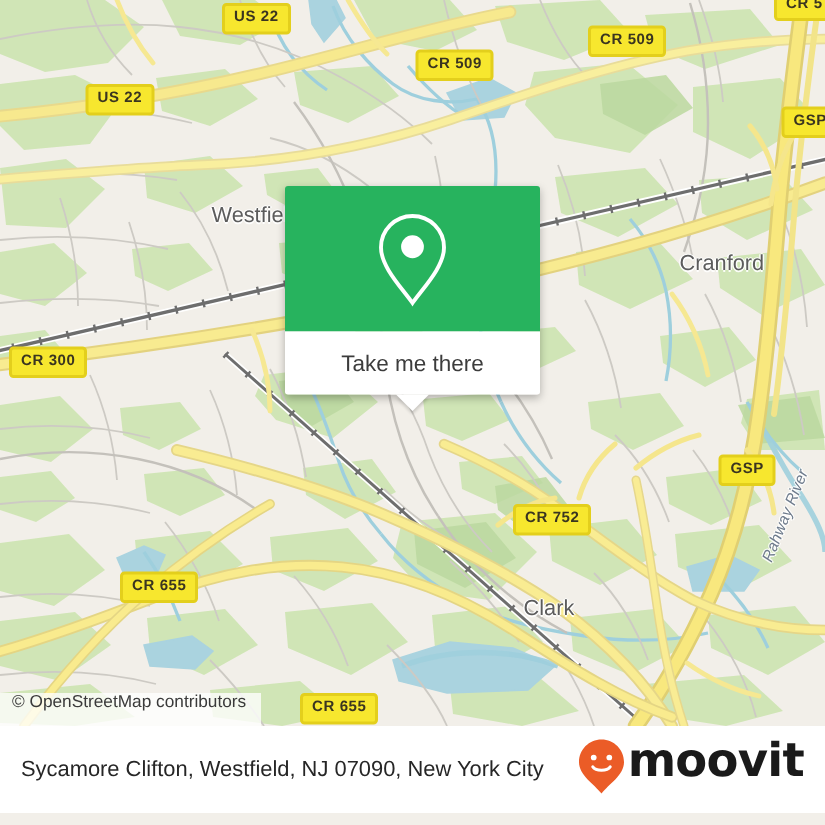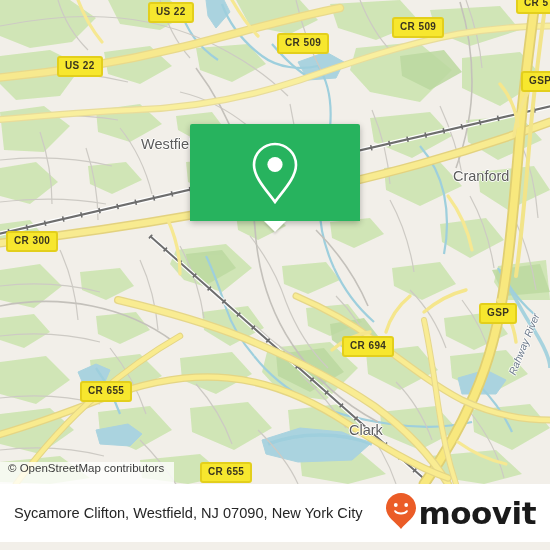--- a/index.html
+++ b/index.html
@@ -150,21 +150,21 @@
     color: #262626;
     font-size: 14.6px;
     line-height: 1.42;
     font-family: "Liberation Sans", sans-serif;
     padding-right: 12px;
     max-width: 390px;
   }
   #brand {
     flex: 0 0 auto;
     display: flex;
-    align-items: center;
+    align-items: flex-start;
     gap: 1px;
   }
   #brand-text {
     color: #1a1a1a;
     font-size: 31px;
     font-weight: bold;
     letter-spacing: -0.5px;
     font-family: "DejaVu Sans", sans-serif;
     line-height: 1;
   }
@@ -427,44 +427,47 @@
           <path d="M78,0 C84,16 92,30 102,42"></path>
           <path d="M448,196 C460,212 468,230 472,250"></path>
           <path d="M168,220 C176,238 180,256 180,274"></path>
           <path d="M458,442 C472,452 488,460 506,464"></path>
         </g>
       </g>
     </svg>
 
     <div class="place" style="left:141px; top:136px;">Westfield</div>
     <div class="place" style="left:453px; top:136px;margin-top:32px;">Cranford</div>
-    <div class="place" style="left:349px; top:398px;margin-top:24px;">Clark</div>
+    <div class="place" style="left:349px; top:398px;">Clark</div>
 
     <div class="river-label" style="left:506px; top:372px; transform:rotate(-68deg); transform-origin:0 0;">Rahway River</div>
 
     <div class="shield" style="left:148px; top:2px;">US 22</div>
     <div class="shield" style="left:57px; top:56px;">US 22</div>
     <div class="shield" style="left:277px; top:33px;">CR 509</div>
     <div class="shield" style="left:392px; top:17px;">CR 509</div>
     <div class="shield" style="left:516px; top:-7px;">CR 5</div>
     <div class="shield" style="left:521px; top:71px;">GSP</div>
     <div class="shield" style="left:6px; top:231px;">CR 300</div>
     <div class="shield" style="left:479px; top:303px;">GSP</div>
-    <div class="shield" style="left:342px; top:336px;">CR 694</div>
+    <div class="shield" style="left:342px; top:336px;">CR 752</div>
     <div class="shield" style="left:80px; top:381px;">CR 655</div>
     <div class="shield" style="left:200px; top:462px;">CR 655</div>
 
     <div id="popup">
       <div id="popup-head">
         <span>
           <svg width="54" height="66" viewBox="0 0 54 66" xmlns="http://www.w3.org/2000/svg">
             <path d="M27 4 C15.4 4 6 13.4 6 25 C6 38 20 52 27 62 C34 52 48 38 48 25 C48 13.4 38.6 4 27 4 Z" fill="none" stroke="#ffffff" stroke-width="2.6"></path>
             <circle cx="27" cy="24.5" r="7.6" fill="#ffffff"></circle>
           </svg>
         </span>
+      </div>
+      <div id="popup-foot">
+        <span>Take me there</span>
       </div>
       <div id="popup-tail"></div>
     </div>
 
     <div id="attribution">
       <span>© OpenStreetMap contributors</span>
     </div>
   </div>
 
   <div id="footer">

